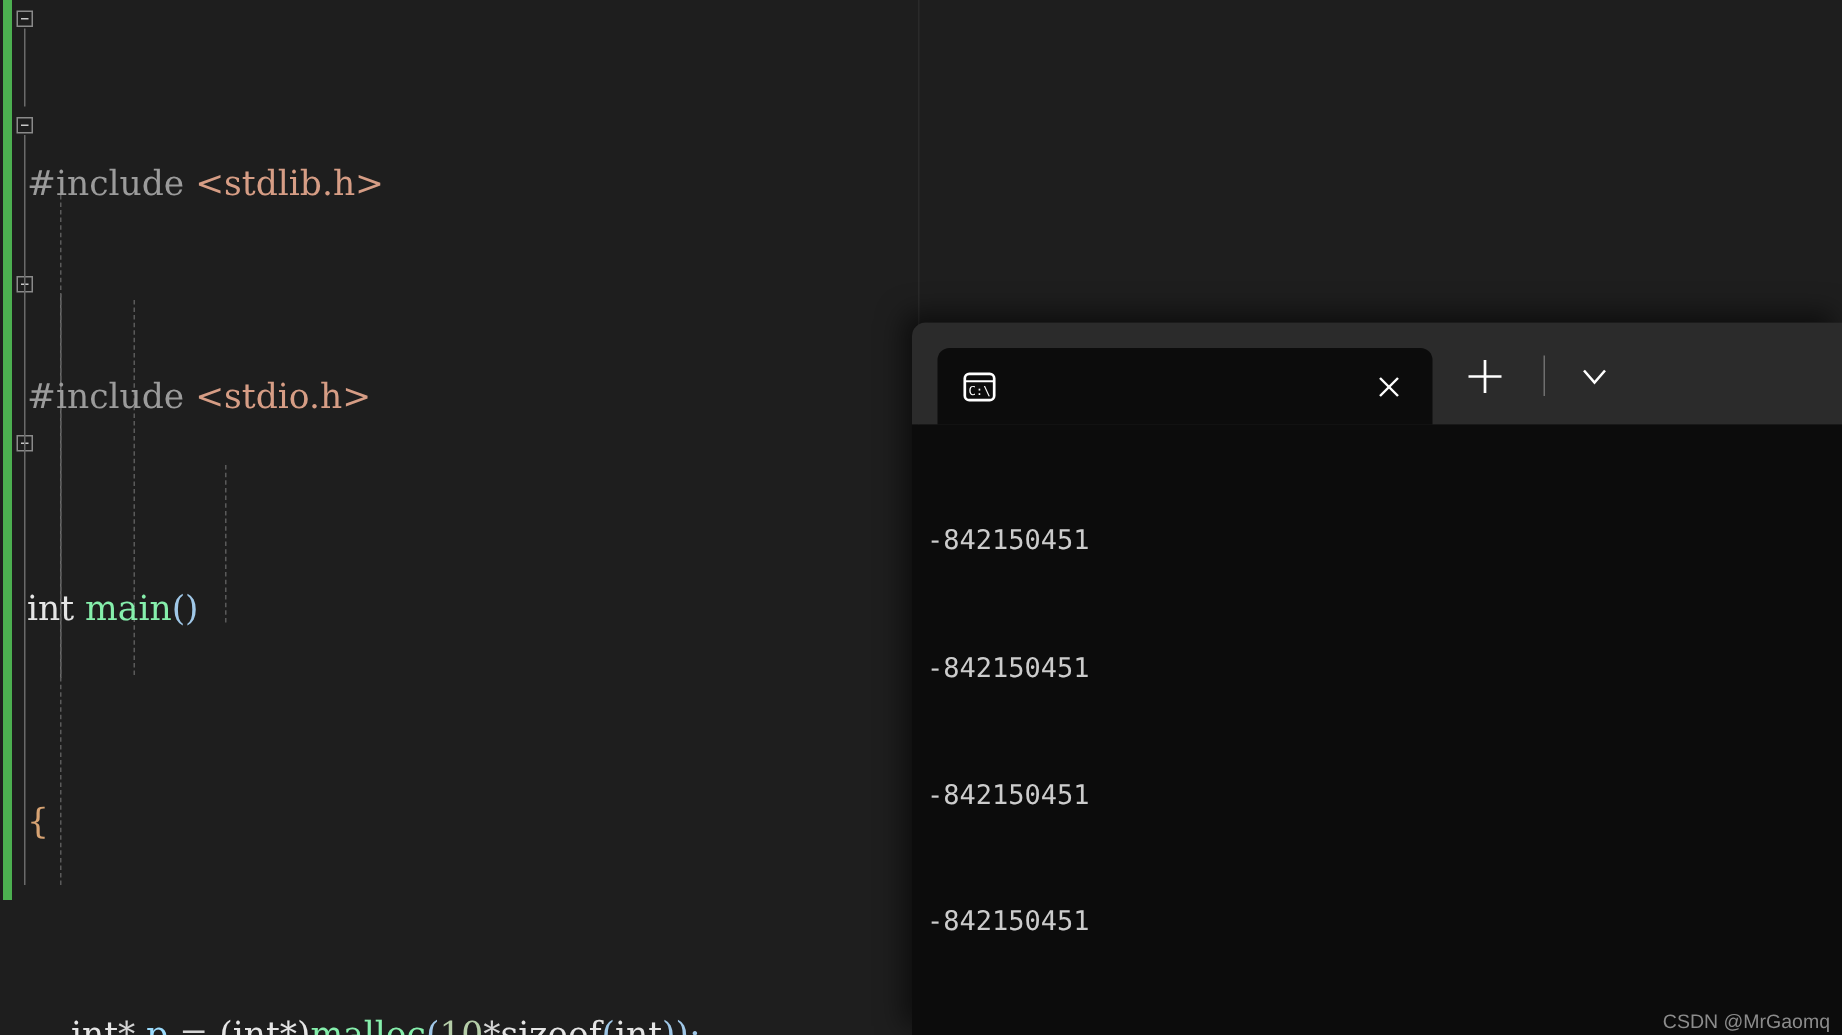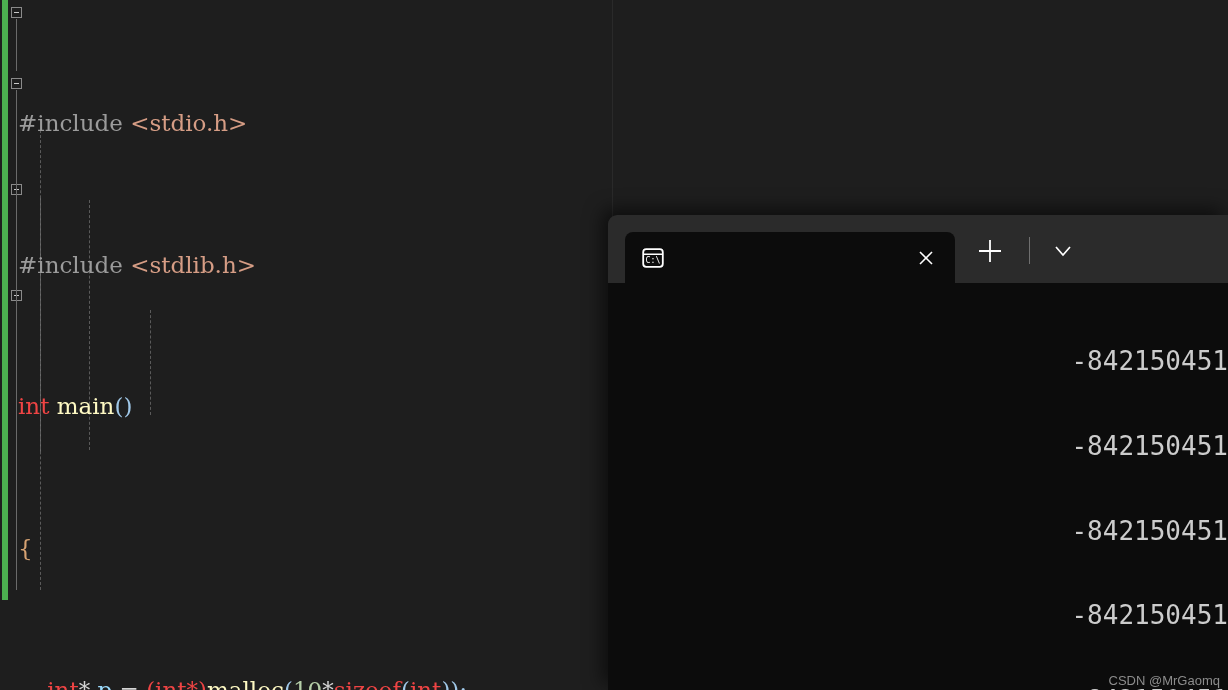--- a/index.html
+++ b/index.html
@@ -28,22 +28,22 @@
     position:absolute;left:18px;top:0;width:600px;
     font-family:"DejaVu Serif","Liberation Serif",serif;
     font-size:23px;line-height:35.4px;
     white-space:pre;
     color:#d4d4d4;
   }
   .cl{position:relative;height:35.4px;}
   
   .t-pre   {color:#9b9b9b;}
   .t-inc   {color:#d69d85;}
-  .t-kw    {color:#ef4444;margin-top:36px;}
-  .t-fn    {color:#fef9c3;}
+  .t-kw    {color:#e5e5e5;margin-top:36px;}
+  .t-fn    {color:#86efac;}
   .t-id    {color:#9cdcfe;}
   .t-num   {color:#b5cea8;}
   .t-op    {color:#d4d4d4;}
   .t-brc   {color:#d7a373;}
   .t-paren {color:#a0c8e8;}
 
   
   .fold{
     position:absolute;width:11px;height:11px;
     border:1px solid #8a8a8a;background:#1e1e1e;
@@ -89,26 +89,25 @@
   }
   #tab-sep{
     position:absolute;left:421px;top:22px;width:1px;height:27px;background:#6f6f6f;
   }
   #tab-menu{
     position:absolute;left:443px;top:27px;width:24px;height:18px;color:#ffffff;
   }
   #term-body{
     position:relative;height:407px;background:#0c0c0c;
     font-family:"DejaVu Sans Mono","Liberation Mono",monospace;
-    font-size:26px;line-height:28.2px;
+    font-size:18px;line-height:28.2px;
     color:#cccccc;
     padding:8px 0 0 10px;
     white-space:pre;
     box-sizing:border-box;
-    text-align:right;
   }
   .tline{height:28.2px;}
   #watermark{
     position:absolute;right:8px;bottom:2px;
     color:#8c8c8c;font-size:13px;
     font-family:"Liberation Sans",sans-serif;
     white-space:nowrap;
   }
 </style>
 </head>
@@ -125,23 +124,23 @@
   <div class="fold" style="left:11px;top:290px;"></div>
   <div class="vline" style="left:16px;top:19px;height:52px;"></div>
   <div class="vline" style="left:16px;top:90px;height:500px;"></div>
   <div class="vline" style="left:40px;top:196px;height:256px;"></div>
   <div class="guide" style="left:40px;top:130px;height:460px;"></div>
   <div class="guide" style="left:89px;top:200px;height:250px;"></div>
   <div class="guide" style="left:150px;top:310px;height:105px;"></div>
 
   <div id="code">
 
+    <div class="cl"><span class="t-pre">#include</span> <span class="t-inc">&lt;stdlib.h&gt;</span></div>
+
     <div class="cl"><span class="t-pre">#include</span> <span class="t-inc">&lt;stdio.h&gt;</span></div>
-
-    <div class="cl"><span class="t-pre">#include</span> <span class="t-inc">&lt;stdlib.h&gt;</span></div>
 
     <div class="cl"><span class="t-kw">int</span> <span class="t-fn">main</span><span class="t-paren">()</span></div>
 
     <div class="cl"><span class="t-brc">{</span></div>
 
     <div class="cl">    <span class="t-kw">int</span><span class="t-op">* </span><span class="t-id">p</span><span class="t-op"> = </span><span class="t-kw">(int*)</span><span class="t-fn">malloc</span><span class="t-paren">(</span><span class="t-num">10</span><span class="t-op">*</span><span class="t-kw">sizeof</span><span class="t-paren">(</span><span class="t-kw">int</span><span class="t-paren">));</span></div>
 
     
 
     

